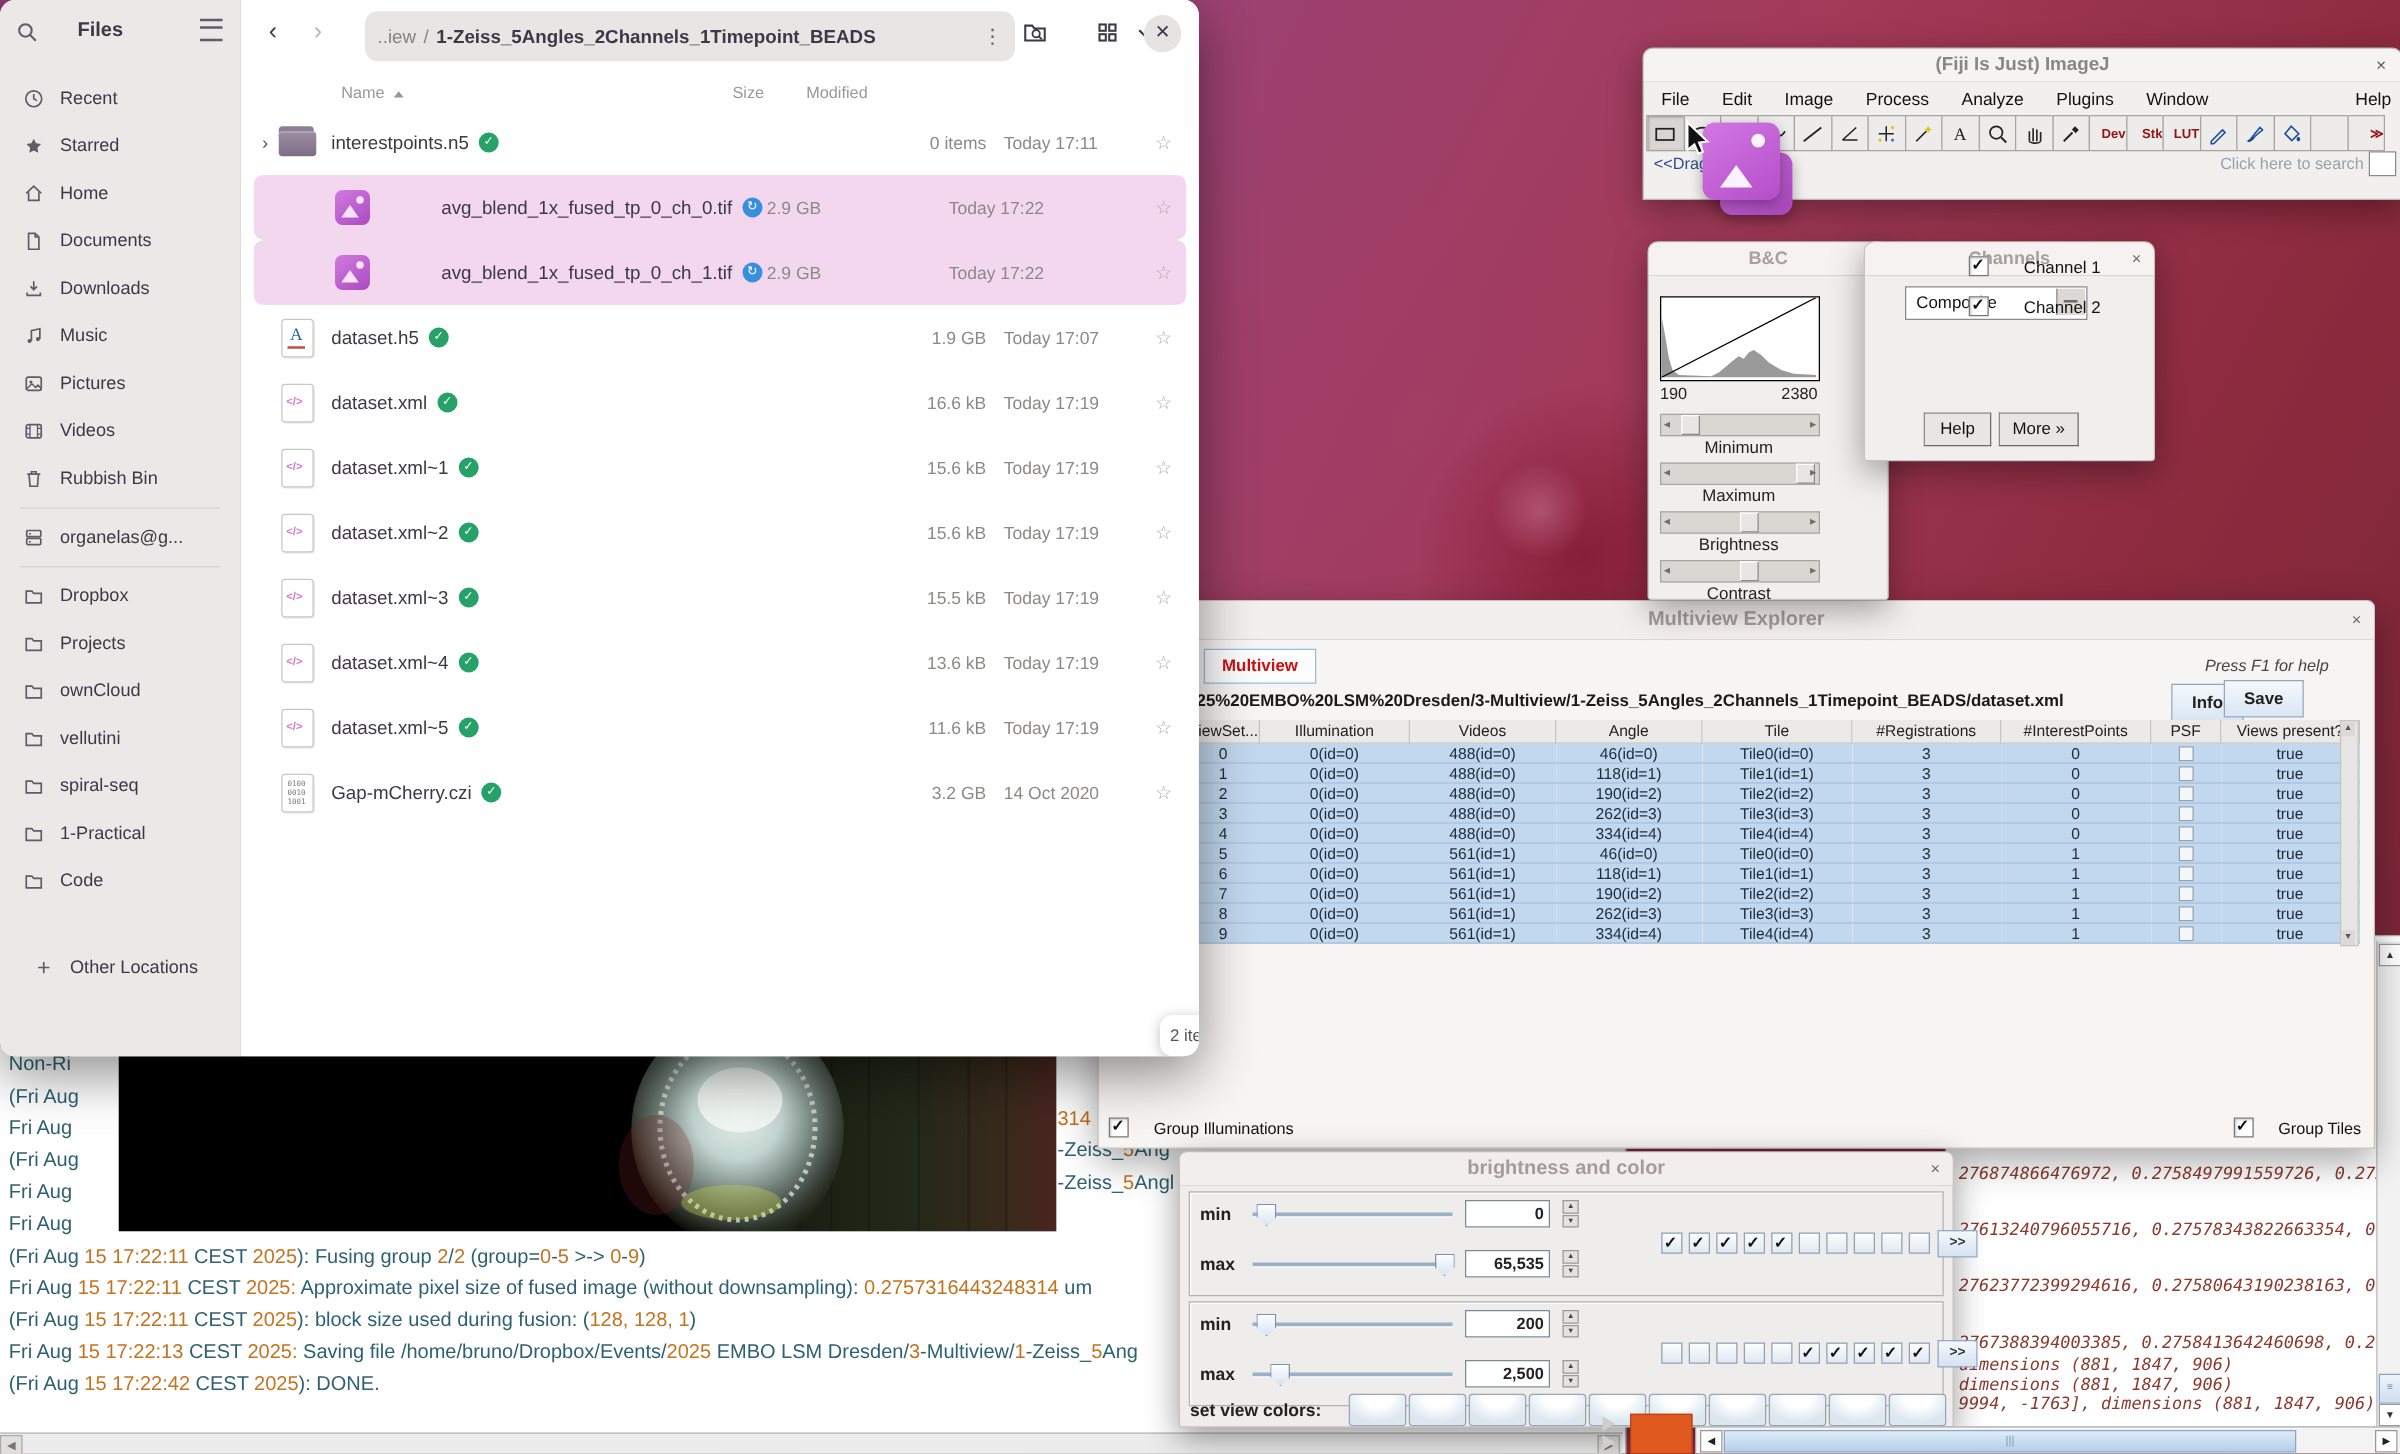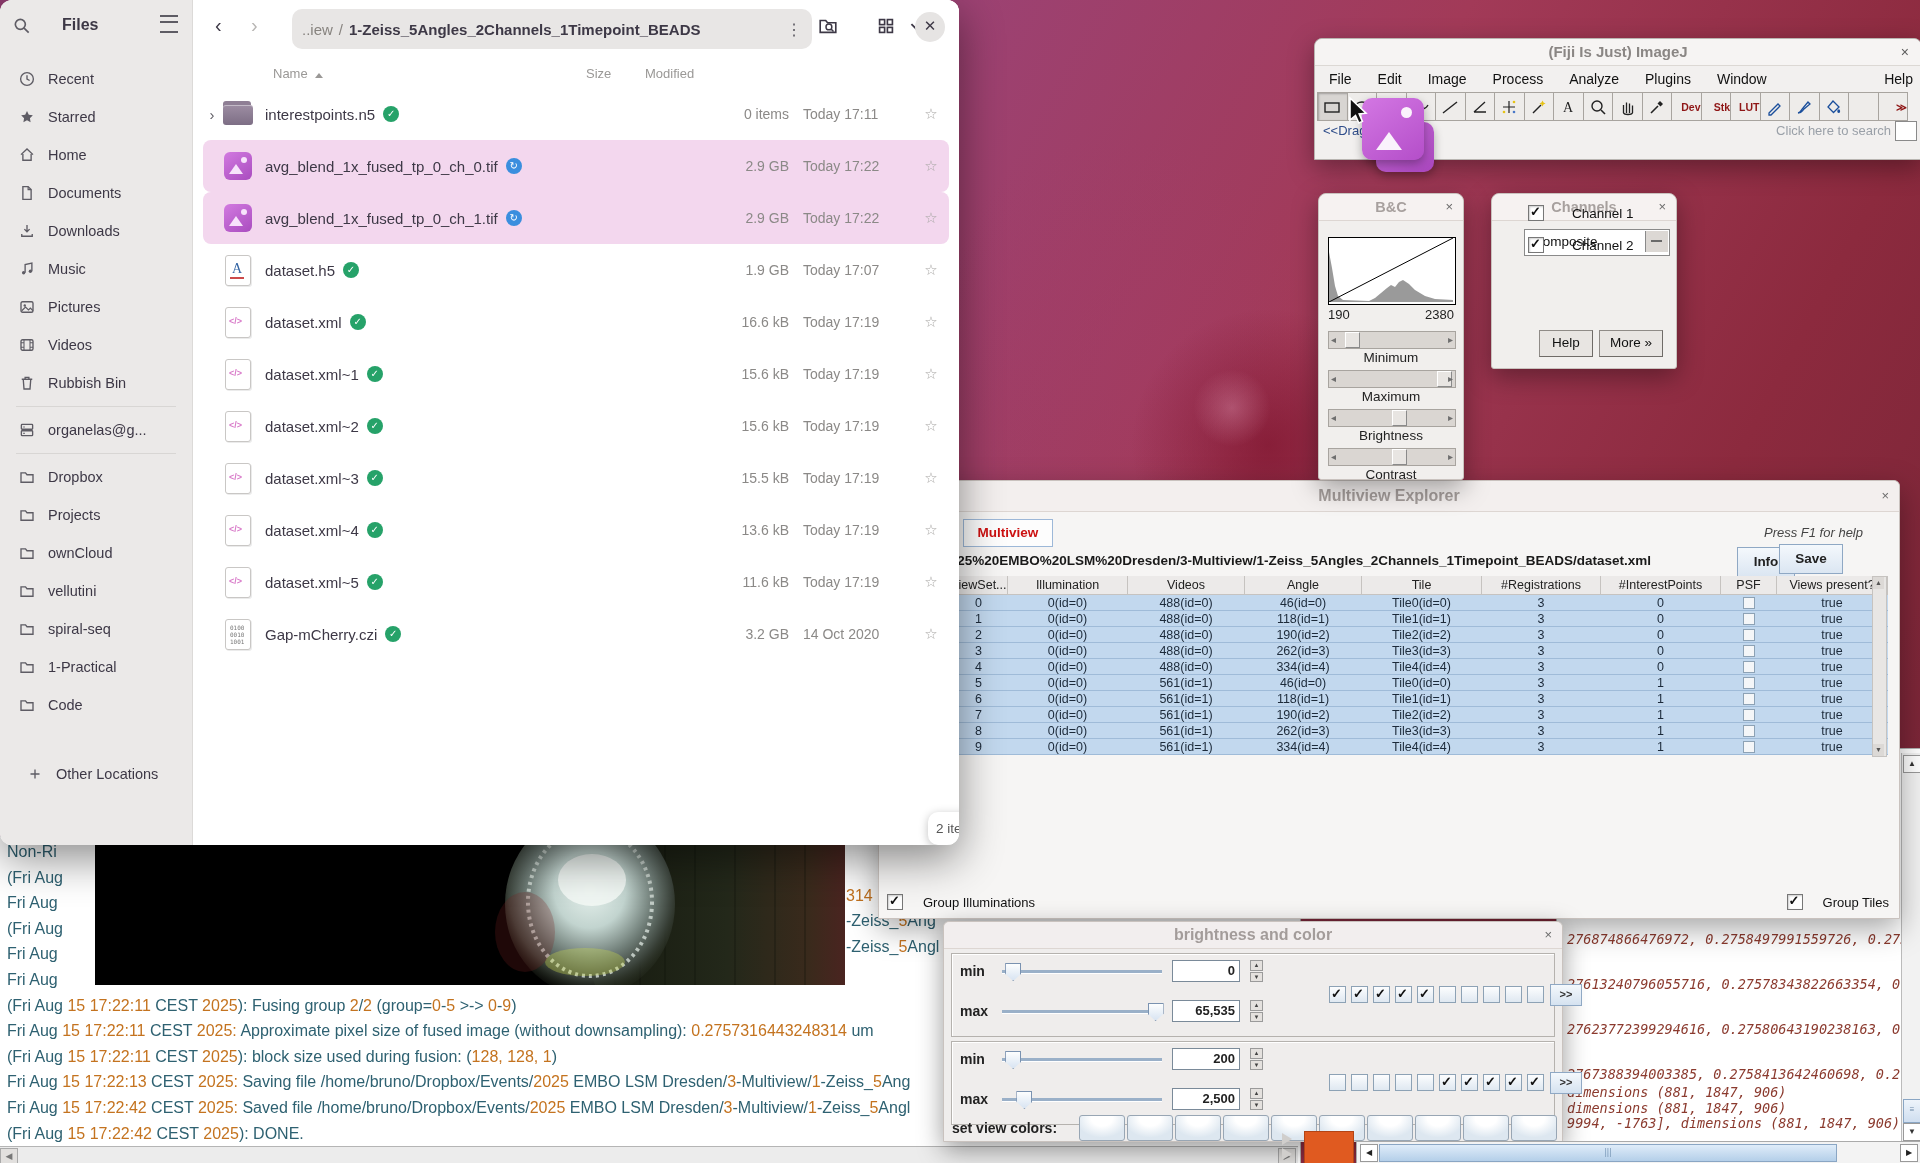--- a/index.html
+++ b/index.html
@@ -57,21 +57,21 @@
   .pathpill .keb{margin-left:auto;color:#5e5c64;font-size:16px;}
   .hicon{position:absolute;top:15px;color:#3d3846;}
   .closecirc{position:absolute;right:14px;top:12px;width:30px;height:30px;border-radius:15px;background:#e6e4e3;color:#3d3846;text-align:center;line-height:28px;font-size:15px;}
   .fcols{position:absolute;left:0;top:62px;width:766px;height:26px;font-size:13px;color:#9a9896;}
   .fcols .cn{position:absolute;left:80px;top:4px;} 
   .fcols .caret{position:absolute;left:122px;top:11px;width:0;height:0;border-left:4px solid transparent;border-right:4px solid transparent;border-bottom:5px solid #9a9896;}
   .fcols .cs{position:absolute;left:393px;top:4px;}
   .fcols .cm{position:absolute;left:452px;top:4px;}
   .flist{position:absolute;left:0;top:88px;width:766px;}
   .frow{position:relative;height:52px;margin:0 10px;border-radius:8px;display:grid;grid-template-columns:18px 44px 1fr 86px 14px 110px 36px;align-items:center;}
-  .frow[data-sel="true"]{background:#f3d7ee;}
+  .frow[data-sel="true"]{background:#f3d7ee;gap:44px;}
   .fexp{font-size:15px;color:#5e5c64;text-align:center;}
   .fexp::before{content:"";}
   .fexp[data-exp="y"]::before{content:"›";}
   .ficon{position:relative;width:34px;height:30px;}
   .ficon[data-ficon="folder"]::before{content:"";position:absolute;left:2px;top:2px;width:28px;height:9px;border-radius:3px 3px 0 0;background:#8f7f95;}
   .ficon[data-ficon="folder"]::after{content:"";position:absolute;left:2px;top:6px;width:30px;height:20px;border-radius:3px;background:linear-gradient(#9d8da3,#7d6e85);box-shadow:inset 0 1px 0 rgba(255,255,255,.4);}
   .ficon[data-ficon="tif"]::before{content:"";position:absolute;left:3px;top:1px;width:28px;height:28px;border-radius:6px;background:linear-gradient(145deg,#d27ae0,#a94cbf);}
   .ficon[data-ficon="tif"]::after{content:"";position:absolute;left:8px;top:13px;width:0;height:0;border-left:7px solid transparent;border-right:7px solid transparent;border-bottom:10px solid #f7e3fb;}
   .ficon[data-ficon="tif"] .dot{position:absolute;right:8px;top:6px;width:6px;height:6px;border-radius:3px;background:#f7e3fb;}
   .ficon[data-ficon="adoc"],.ficon[data-ficon="xml"],.ficon[data-ficon="bin"]{background:#fff;border:1px solid #c9c7c5;border-radius:3px;width:24px;height:29px;margin-left:4px;box-shadow:1px 1px 0 rgba(0,0,0,.08);}
@@ -98,21 +98,21 @@
   .ijmenu .mi:last-child{margin-left:auto;margin-right:10px;}
   .ijtools{position:absolute;left:3px;top:53px;display:flex;}
   .ijtool{width:28.5px;height:27px;background:#eeecea;border:1px solid #a8a49f;margin-left:-1px;position:relative;display:flex;align-items:center;justify-content:center;}
   .ijtool[data-press="y"]{background:#d8d5d2;box-shadow:inset 1px 1px 2px rgba(0,0,0,.25);}
   .ijtool .tl{font-size:10.5px;color:#8f1616;font-weight:bold;}
   .ijstatus{position:absolute;left:8px;top:84px;font-size:13px;color:#2f4d8a;}
   .ijsearch{position:absolute;right:30px;top:84px;font-size:13px;color:#9aa0a8;}
   .ijsearchbox{position:absolute;right:4px;top:82px;width:20px;height:18px;background:#fff;border:1px solid #8a8a8a;}
 
   
-  .jdlg{background:#f1efed;border:1px solid #c9c2be;border-radius:8px 8px 3px 3px;box-shadow:0 8px 26px rgba(0,0,0,.35);}
+  .jdlg{background:#f1efed;border:1px solid #c9c2be;border-radius:8px 8px 3px 3px;box-shadow:0 8px 26px rgba(0,0,0,.35);padding-left:47px;}
   .jtitle{position:absolute;left:0;top:0;width:100%;height:26px;background:#f6f2f1;border-bottom:1px solid #ddd6d2;border-radius:8px 8px 0 0;text-align:center;font-weight:bold;font-size:14.5px;color:#a7a09e;line-height:26px;}
   .jx{position:absolute;right:10px;top:5px;color:#6b6b6b;font-size:13px;line-height:16px;}
 
   .bcwin{left:1318px;top:193px;width:144px;height:285px;}
   .bchist{position:absolute;left:9px;top:43px;width:126px;height:66px;background:#fff;border:1px solid #000;}
   .bclabels{position:absolute;left:9px;top:113px;width:126px;font-size:13px;color:#222;}
   .bclabels .r{float:right;}
   .bcsliders{position:absolute;left:9px;top:133px;width:126px;}
   .jslider{position:relative;width:126px;height:16px;background:#dad6d2;border:1px solid #a8a49f;margin-top:4px;}
   .jslider::before{content:"◂";position:absolute;left:2px;top:0;font-size:10px;color:#6f6f6f;line-height:15px;}
@@ -315,21 +315,20 @@
     <div>Non-Ri</div>
         <div>(Fri Aug</div>
         <div>Fri Aug</div>
         <div>(Fri Aug</div>
         <div>Fri Aug</div>
         <div>Fri Aug</div>
         <div>(Fri Aug <span class="num">15</span> <span class="num">17:22:11</span> CEST <span class="num">2025</span>): Fusing group <span class="num">2</span>/<span class="num">2</span> (group=<span class="num">0</span>-<span class="num">5</span> &gt;-&gt; <span class="num">0</span>-<span class="num">9</span>)</div>
         <div>Fri Aug <span class="num">15</span> <span class="num">17:22:11</span> CEST <span class="num">2025:</span> Approximate pixel size of fused image (without downsampling): <span class="num">0.2757316443248314</span> um</div>
         <div>(Fri Aug <span class="num">15</span> <span class="num">17:22:11</span> CEST <span class="num">2025</span>): block size used during fusion: (<span class="num">128,</span> <span class="num">128,</span> <span class="num">1</span>)</div>
         <div>Fri Aug <span class="num">15</span> <span class="num">17:22:13</span> CEST <span class="num">2025:</span> Saving file /home/bruno/Dropbox/Events/<span class="num">2025</span> EMBO LSM Dresden/<span class="num">3</span>-Multiview/<span class="num">1</span>-Zeiss_<span class="num">5</span>Ang</div>
-        <div>Fri Aug <span class="num">15</span> <span class="num">17:22:42</span> CEST <span class="num">2025:</span> Saved file /home/bruno/Dropbox/Events/<span class="num">2025</span> EMBO LSM Dresden/<span class="num">3</span>-Multiview/<span class="num">1</span>-Zeiss_<span class="num">5</span>Angl</div>
         <div>(Fri Aug <span class="num">15</span> <span class="num">17:22:42</span> CEST <span class="num">2025</span>): DONE.</div>
       </div>
     <div class="logtails">
 
     <div><span class="num">314</span></div>
         <div>-Zeiss_<span class="num">5</span>Ang</div>
         <div>-Zeiss_<span class="num">5</span>Angl</div>
       </div>
     <div class="loghsb">
       <span class="la">◀</span>

